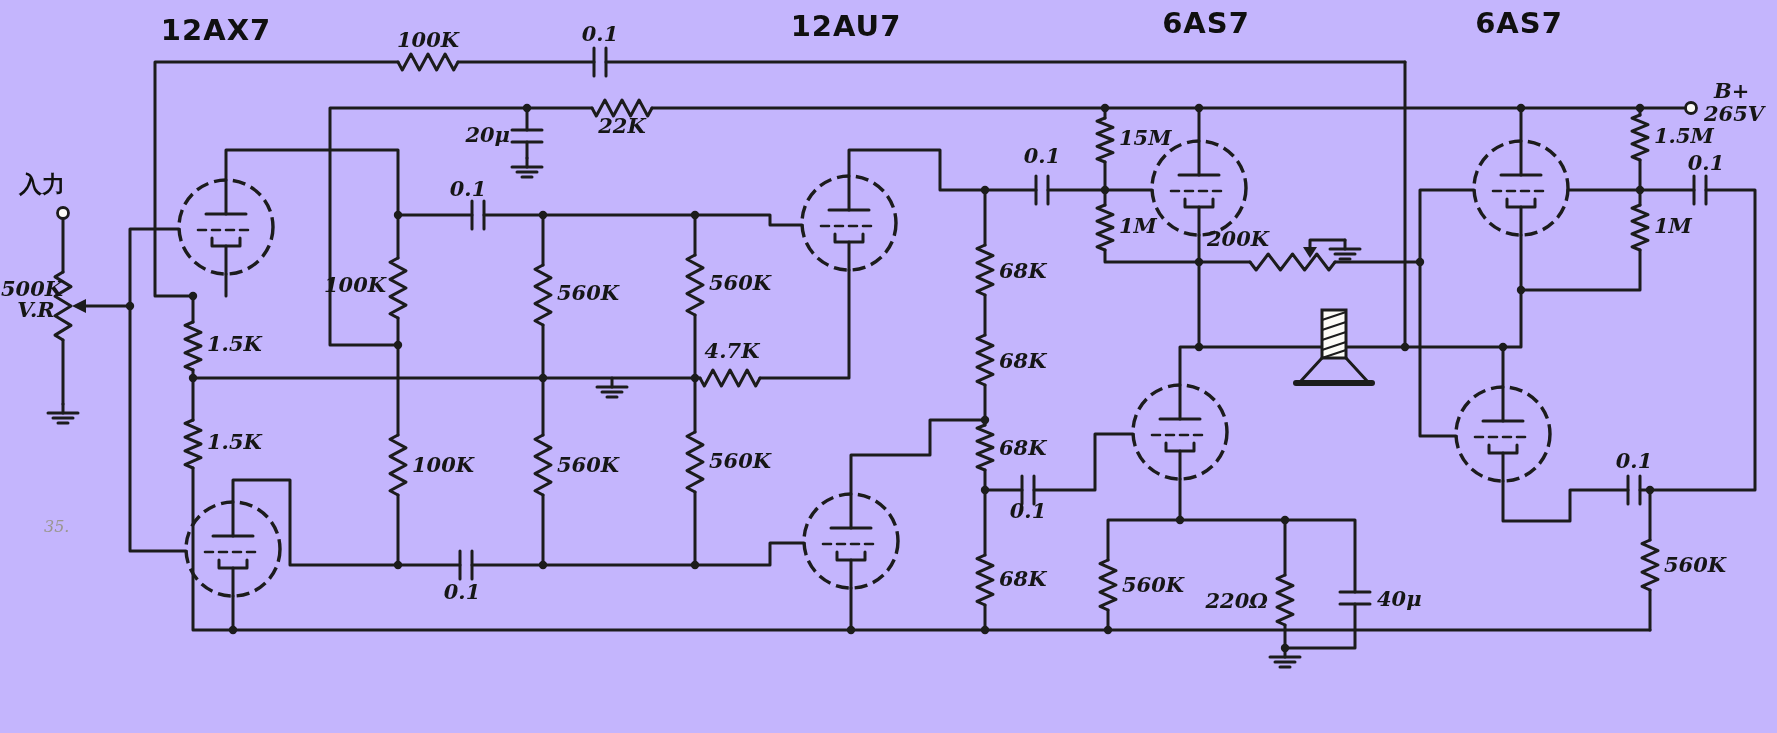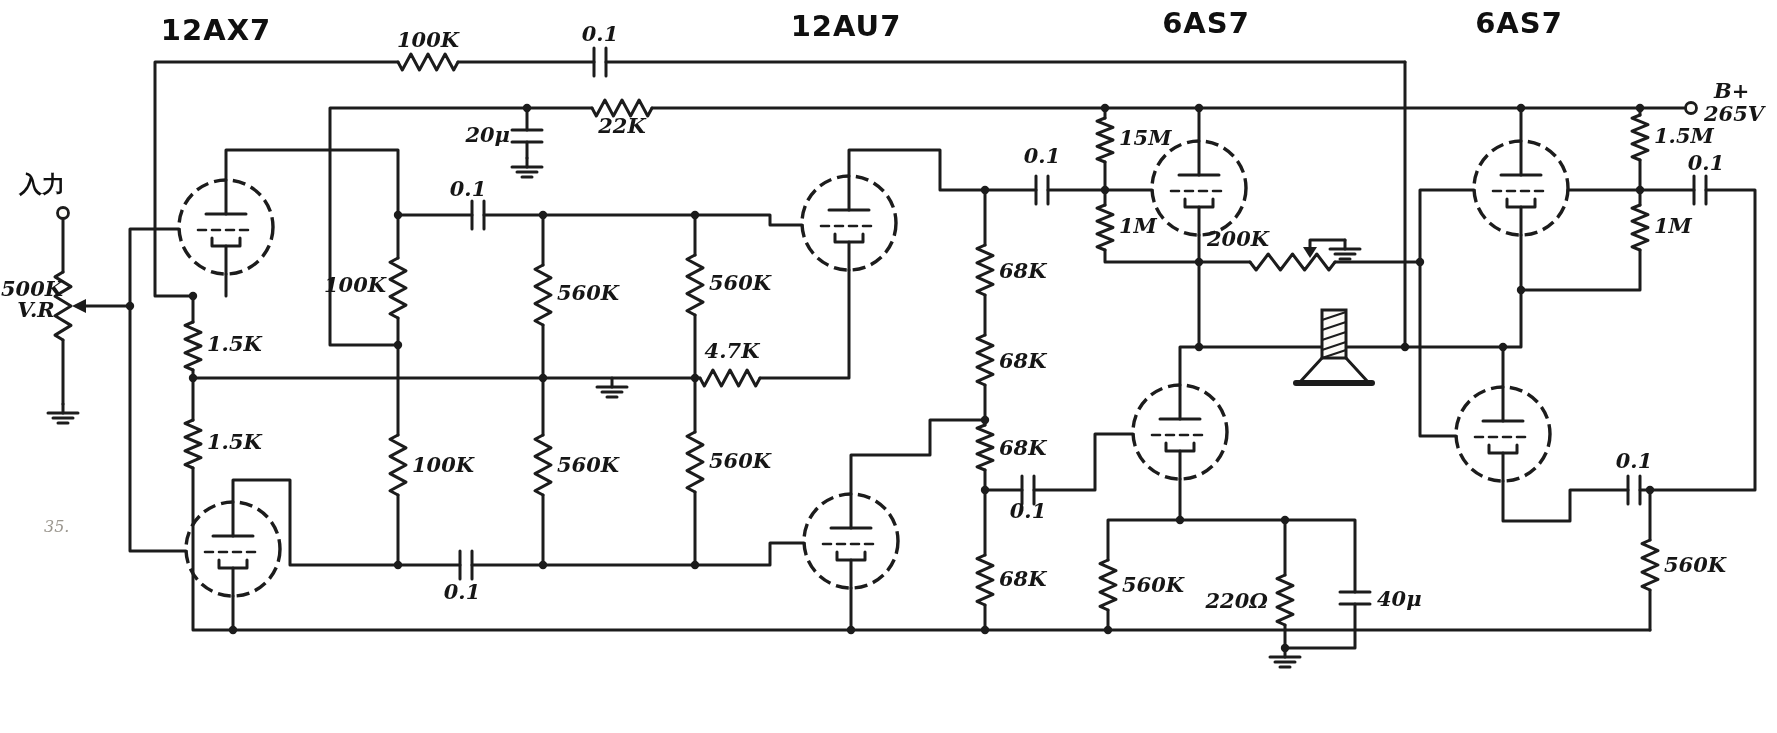--- a/index.html
+++ b/index.html
@@ -1,16 +1,16 @@
 <!DOCTYPE html>
 <html><head>
 <meta charset="utf-8">
 <style>
   html,body{margin:0;padding:0;background:#e9e7e1;}
-  .page{width:1777px;height:733px;background:#ffffff;position:relative;overflow:hidden;
+  .page{width:1777px;height:733px;background:#c4b5fd;position:relative;overflow:hidden;
         font-family:"Liberation Sans",sans-serif;}
   svg{display:block}
   .w{stroke:#1c1c1c;stroke-width:3;fill:none;stroke-linecap:round;stroke-linejoin:round}
   .env{stroke:#1c1c1c;stroke-width:3.4;fill:none;stroke-dasharray:13 6}
   .gdash{stroke-dasharray:8 6;stroke-width:2.6}
   .dot{fill:#1c1c1c}
   .term{fill:#fcfbf7;stroke:#1c1c1c;stroke-width:2.8}
   .val{font:italic 700 21px "DejaVu Serif",serif;fill:#161616}
   .tube-name{font:700 29px "DejaVu Sans",sans-serif;fill:#101010;letter-spacing:1px}
   .cjk{font:700 23px "DejaVu Sans",sans-serif;fill:#101010}

